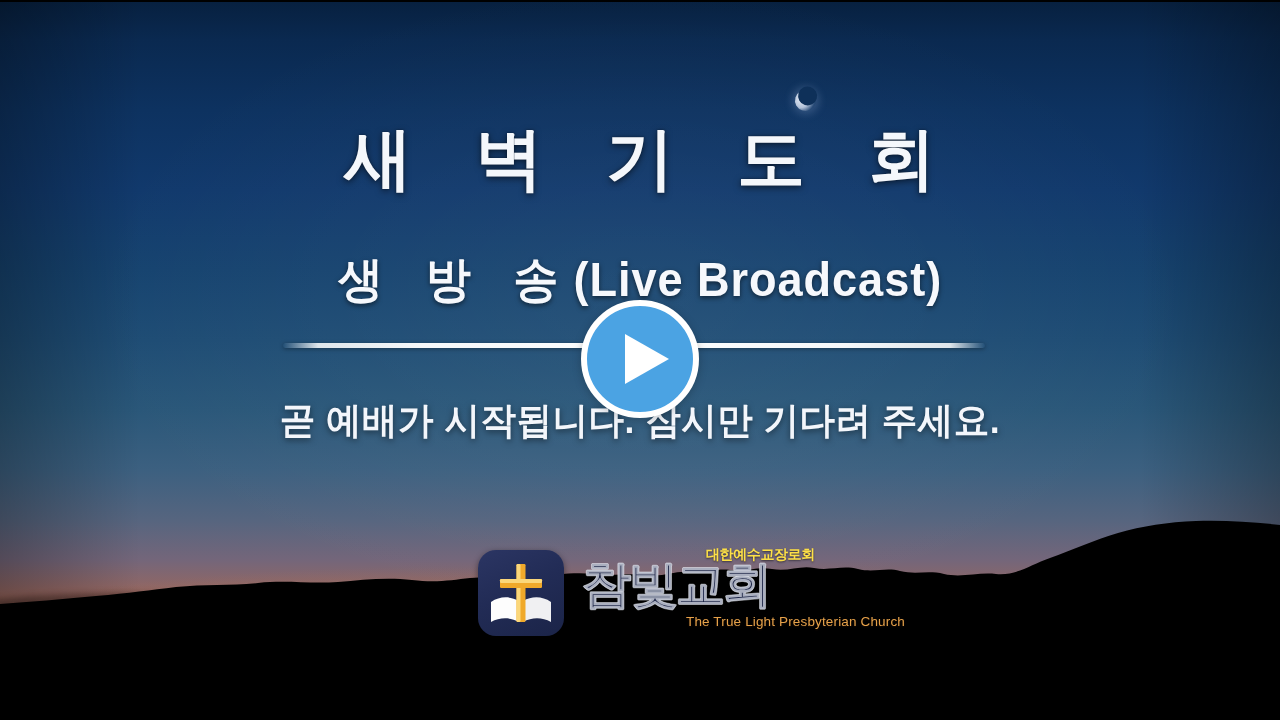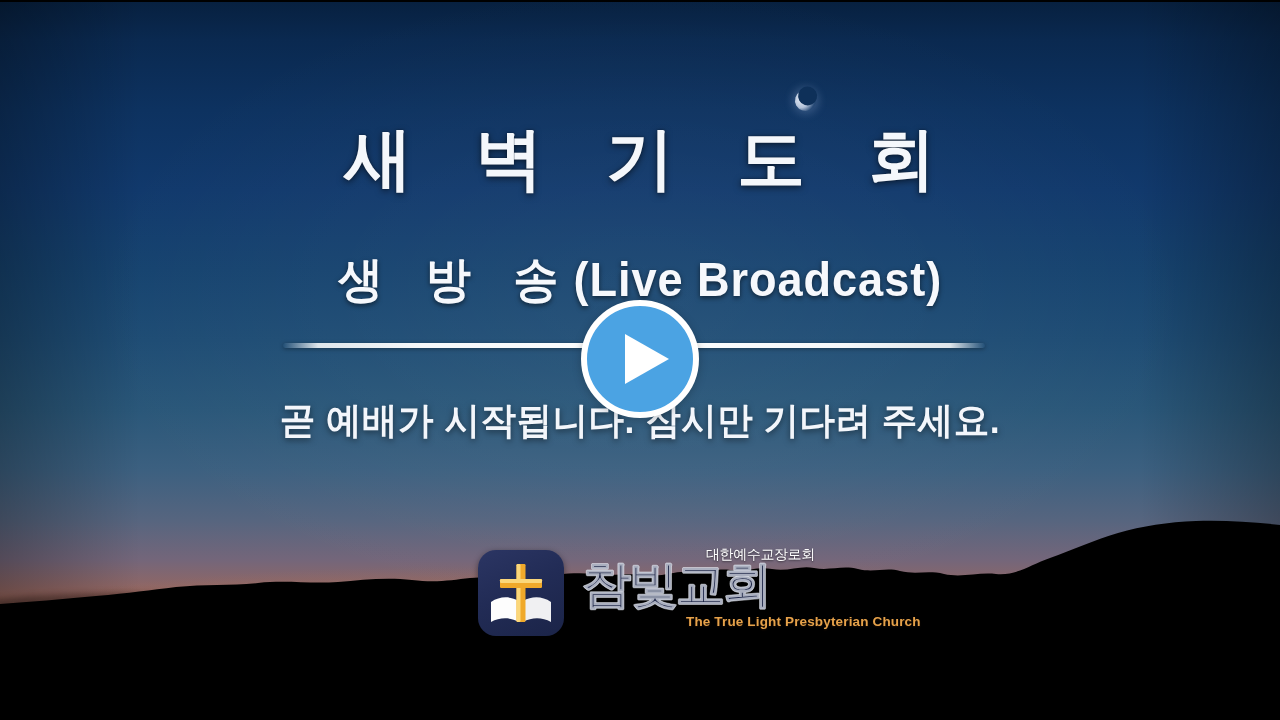--- a/index.html
+++ b/index.html
@@ -224,22 +224,22 @@
   }
   .logo-mark svg { display: block; width: 86px; height: 86px; }
 
   .logo-text { position: absolute; left: 100px; top: 0; width: 236px; height: 96px; }
 
   .logo-denom {
     position: absolute;
     left: 128px;
     top: 0px;
     font-size: 14px;
-    font-weight: 400;
-    color: #ffffff;
+    font-weight: 700;
+    color: #fde047;
     letter-spacing: -0.4px;
     white-space: nowrap;
     text-shadow: 0 1px 2px rgba(0,0,0,0.55);
   }
 
   .logo-name {
     position: absolute;
     left: 4px;
     top: 14px;
     font-size: 49px;
@@ -254,21 +254,21 @@
       -1px 0 0 rgba(230,233,242,0.5),
        0 1px 0 rgba(230,233,242,0.5),
        0 -1px 0 rgba(230,233,242,0.5);
   }
 
   .logo-tagline {
     position: absolute;
     left: 108px;
     top: 68px;
     font-size: 13.5px;
-    font-weight: 700;
+    font-weight: 400;
     color: #e6a24a;
     letter-spacing: 0.15px;
     white-space: nowrap;
     text-shadow: 0 1px 2px rgba(60,30,10,0.5);
   }
 
   
   .play-button {
     position: absolute;
     left: 581px;

